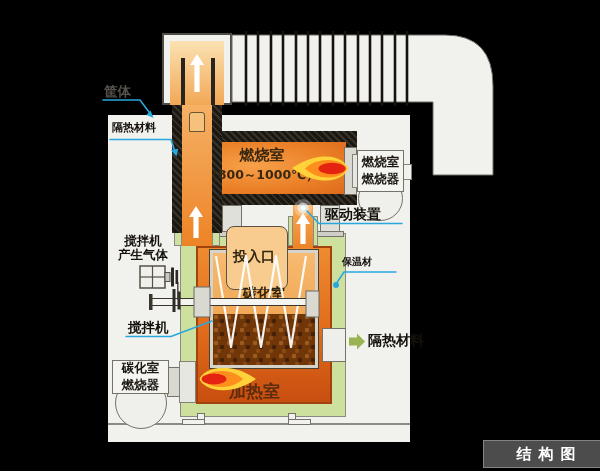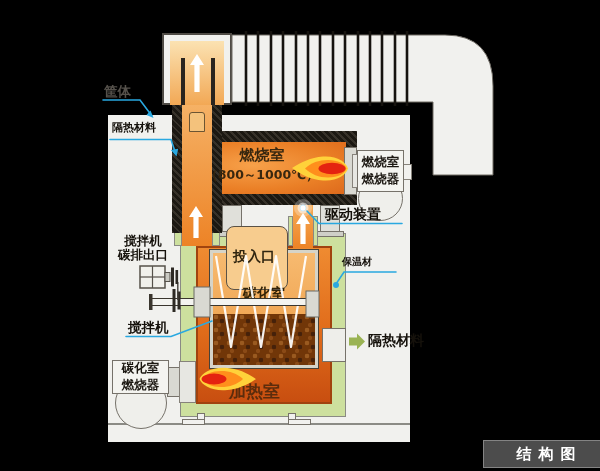--- a/index.html
+++ b/index.html
@@ -166,21 +166,21 @@
 
   <div class="abs" style="left:196px;top:146px;width:132px;text-align:center;">
     <div class="abs" style="position:static;font-weight:700;font-size:15px;color:#38270f;">燃烧室</div>
     <div class="abs" style="position:static;font-weight:700;font-size:12.5px;color:#38270f;margin-top:2px;">（800～1000℃）</div>
   </div>
 
   <div class="lbl" style="left:325px;top:206px;font-size:14px;">驱动装置</div>
 
   <div class="abs" style="left:112px;top:234px;width:62px;text-align:center;font-weight:700;font-size:12.5px;color:#15110b;line-height:1.15;">
     <div>搅拌机</div>
-    <div>碳排出口</div>
+    <div>产生气体</div>
   </div>
 
   <div class="abs" style="left:226px;top:246px;width:56px;text-align:center;">
     <span class="lbl" style="position:static;font-size:14px;color:#30250f;">投入口</span>
   </div>
 
   <div class="lbl" style="left:342px;top:256px;font-size:10px;">保温材</div>
 
   <div class="abs" style="left:210px;top:283px;width:108px;text-align:center;">
     <span class="lbl" style="position:static;font-size:14px;color:#332307;">碳化室</span>

